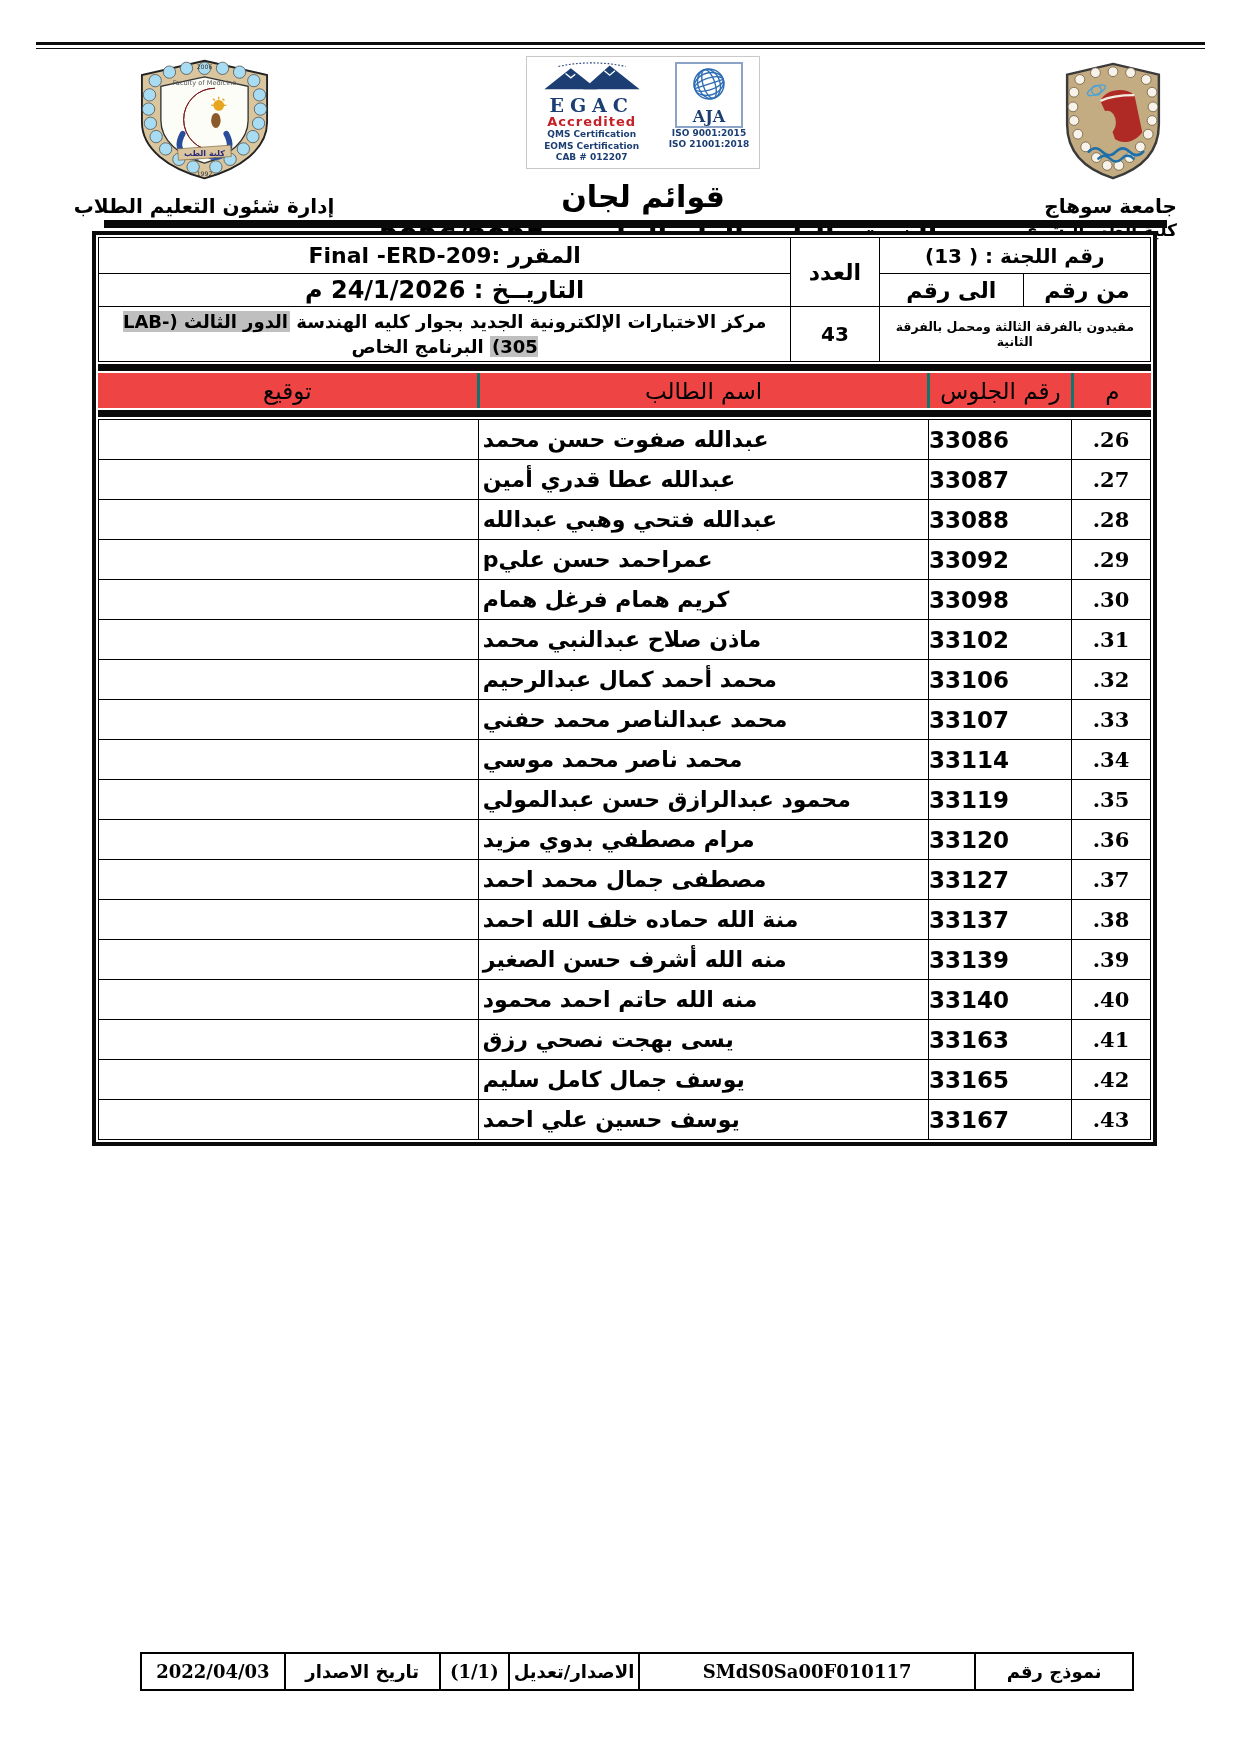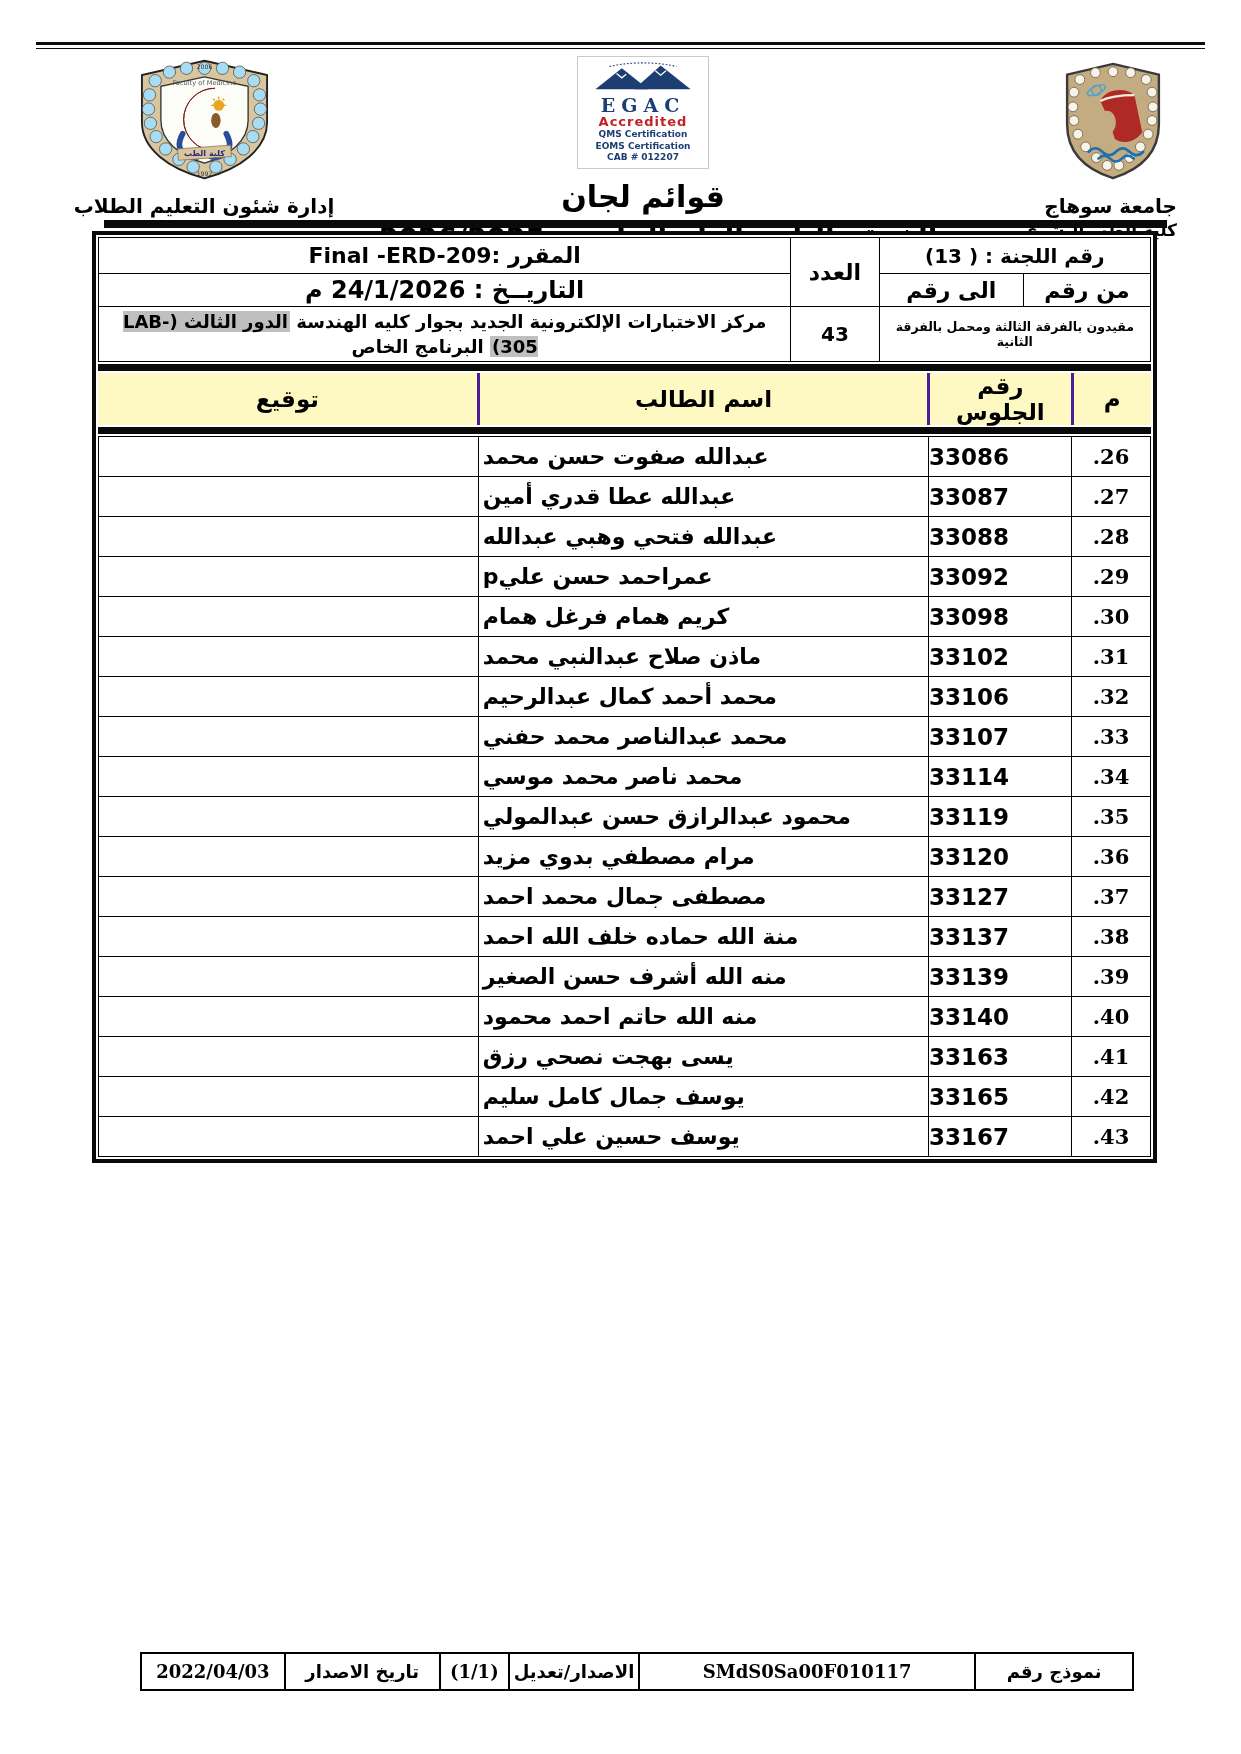--- a/index.html
+++ b/index.html
@@ -43,22 +43,22 @@
   .cell-course { font-size:22px; }
   .cell-fromto { height:33px; font-size:22px; }
   .cell-date { font-size:24px;margin-top:18px; }
   .cell-note { height:54px; font-size:12.5px; }
   .cell-count-value { font-size:20px; }
   .cell-venue { font-size:18px; line-height:1.4; padding:2px 6px; }
   .hl { background:#bfbfbf; padding:0 2px; }
 
   .hsep { height:7px; background:#0a0a0a; margin:2px 0; }
 
-  .head-table td { background:#fef9c3; height:35px; text-align:center; font-weight:bold; font-size:23px; }
-  .head-table td:not(:last-child){ border-left:3px solid #4c1d95; }
+  .head-table td { background:#ef4444; height:35px; text-align:center; font-weight:normal; font-size:23px; }
+  .head-table td:not(:last-child){ border-left:3px solid #0f766e; }
 
   .body-table td { border:1px solid #000; height:40px; }
   td.c-no   { text-align:center; font-family:"DejaVu Serif", serif; font-weight:bold; font-size:21px; direction:ltr; }
   td.c-seat { text-align:left; font-weight:bold; font-size:23px; direction:ltr; }
   td.c-name { text-align:left; font-weight:bold; font-size:22px; padding-right:14px; padding-left:4px; }
 
   
   .footer-wrap { position:absolute; top:1652px; right:107px; width:994px; }
   .footer-table td { border:2px solid #000000; height:37px; text-align:center; font-weight:bold; font-size:18px; }
   .serif-val { font-family:"DejaVu Serif", serif; direction:ltr; font-size:19px; }
@@ -120,20 +120,37 @@
             <path d="M50 31 L80 4 L114 31 Z" fill="#1c3e73"></path>
             <path d="M30 13 l6 5 l5 -4" stroke="#ffffff" stroke-width="1.5" fill="none"></path>
             <path d="M74 10 l6 5 l6 -5" stroke="#ffffff" stroke-width="1.5" fill="none"></path>
             <path d="M22 5 q38 -8 76 0" stroke="#1c3e73" stroke-width="1.2" fill="none" stroke-dasharray="2 2"></path>
           </svg>
           <div class="egac-name">EGAC</div>
           <div class="egac-accr">Accredited</div>
           <div class="cert-small">QMS Certification</div>
           <div class="cert-small">EOMS Certification</div>
           <div class="cert-small">CAB # 012207</div>
+        </div>
+        <div class="cert">
+          <div class="aja-box">
+            <svg width="44" height="40" viewBox="0 0 44 40">
+              <g stroke="#2e6db4" fill="none" stroke-width="1.4" transform="rotate(-18 22 19)">
+                <circle cx="22" cy="19" r="15"></circle>
+                <ellipse cx="22" cy="19" rx="15" ry="6"></ellipse>
+                <ellipse cx="22" cy="19" rx="15" ry="11"></ellipse>
+                <ellipse cx="22" cy="19" rx="6" ry="15"></ellipse>
+                <ellipse cx="22" cy="19" rx="11" ry="15"></ellipse>
+                <line x1="7" y1="19" x2="37" y2="19"></line>
+              </g>
+            </svg>
+            <div class="aja-name">AJA</div>
+          </div>
+          <div class="cert-small">ISO 9001:2015</div>
+          <div class="cert-small">ISO 21001:2018</div>
         </div>
       </div>
       <div class="title1">قوائم لجان</div>
       <div class="title2">الفرقة الثانية العام الجامعي 2026/2025 م</div>
     </div>
 
     <div class="fac-block">
       <svg width="185" height="128" viewBox="0 0 170 135">
         <path d="M85 5 L151 20 V70 C151 98 123 119 85 129 C47 119 19 98 19 70 V20 Z" fill="#d9c69e" stroke="#222" stroke-width="2"></path>
         <g fill="#a8dcf2" stroke="#4d4d4d" stroke-width="0.8">

